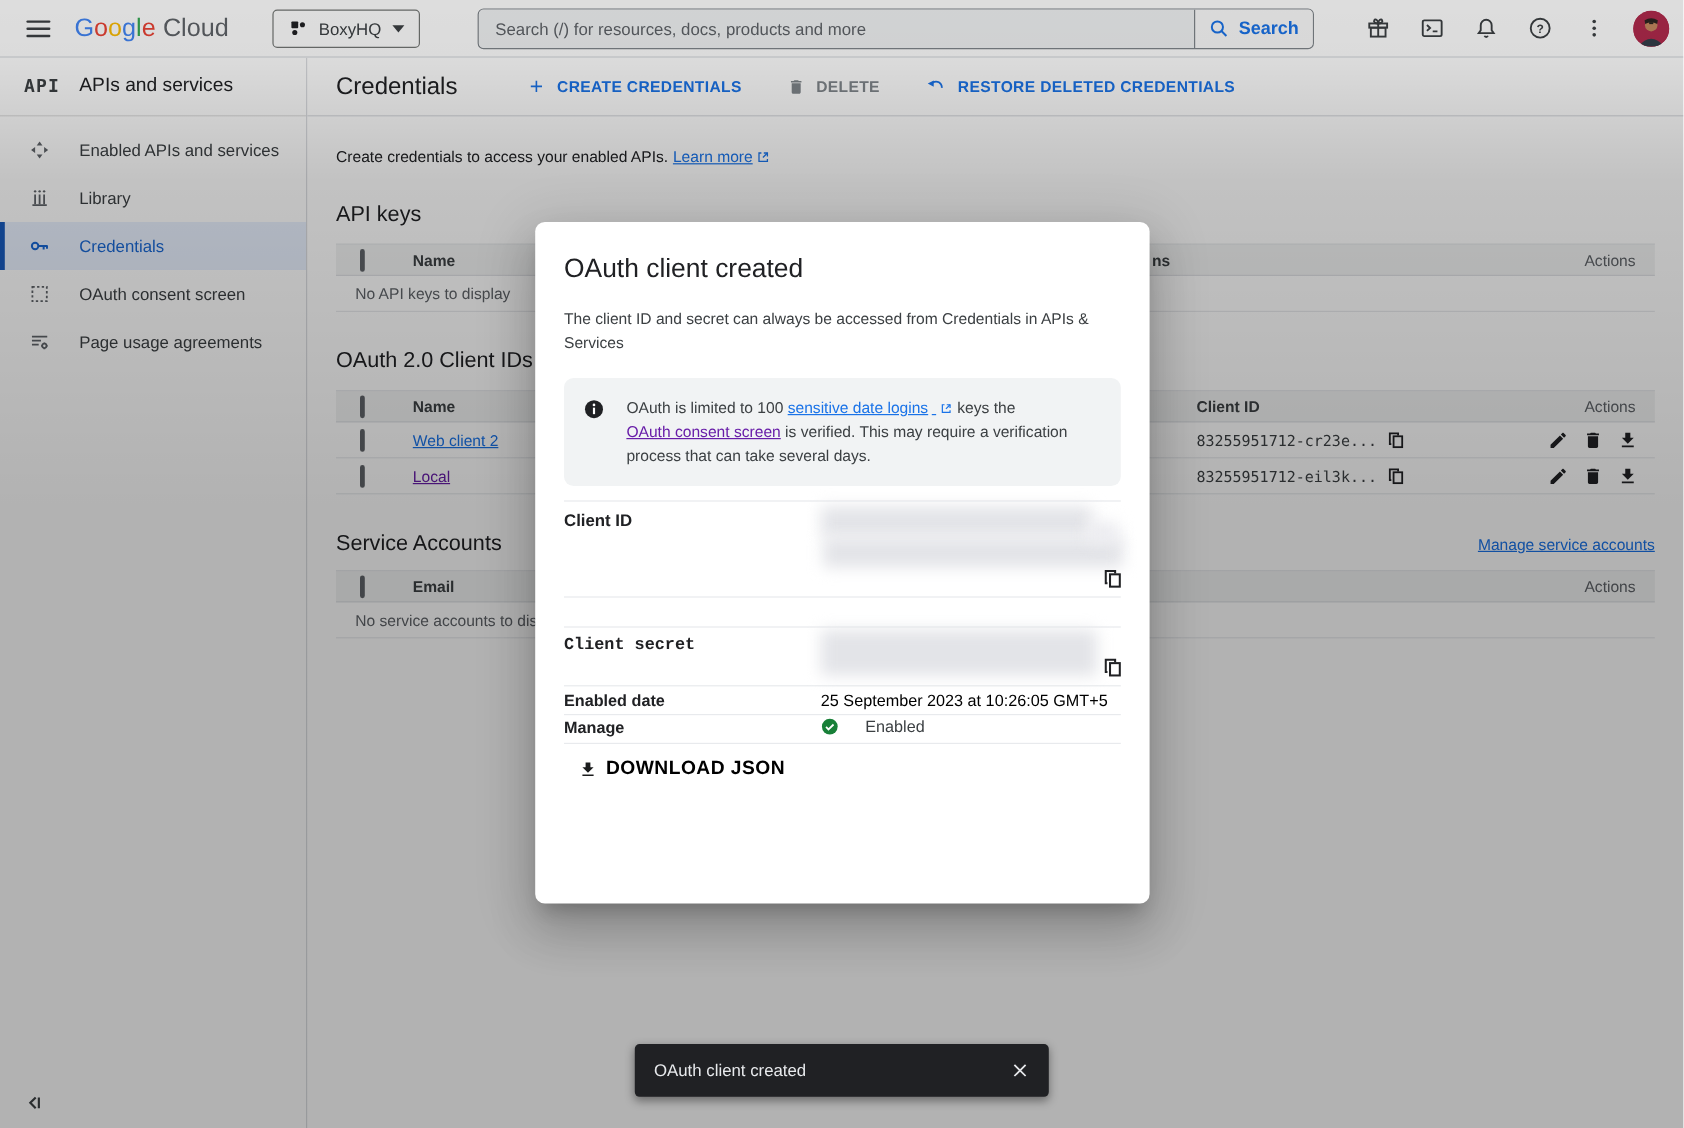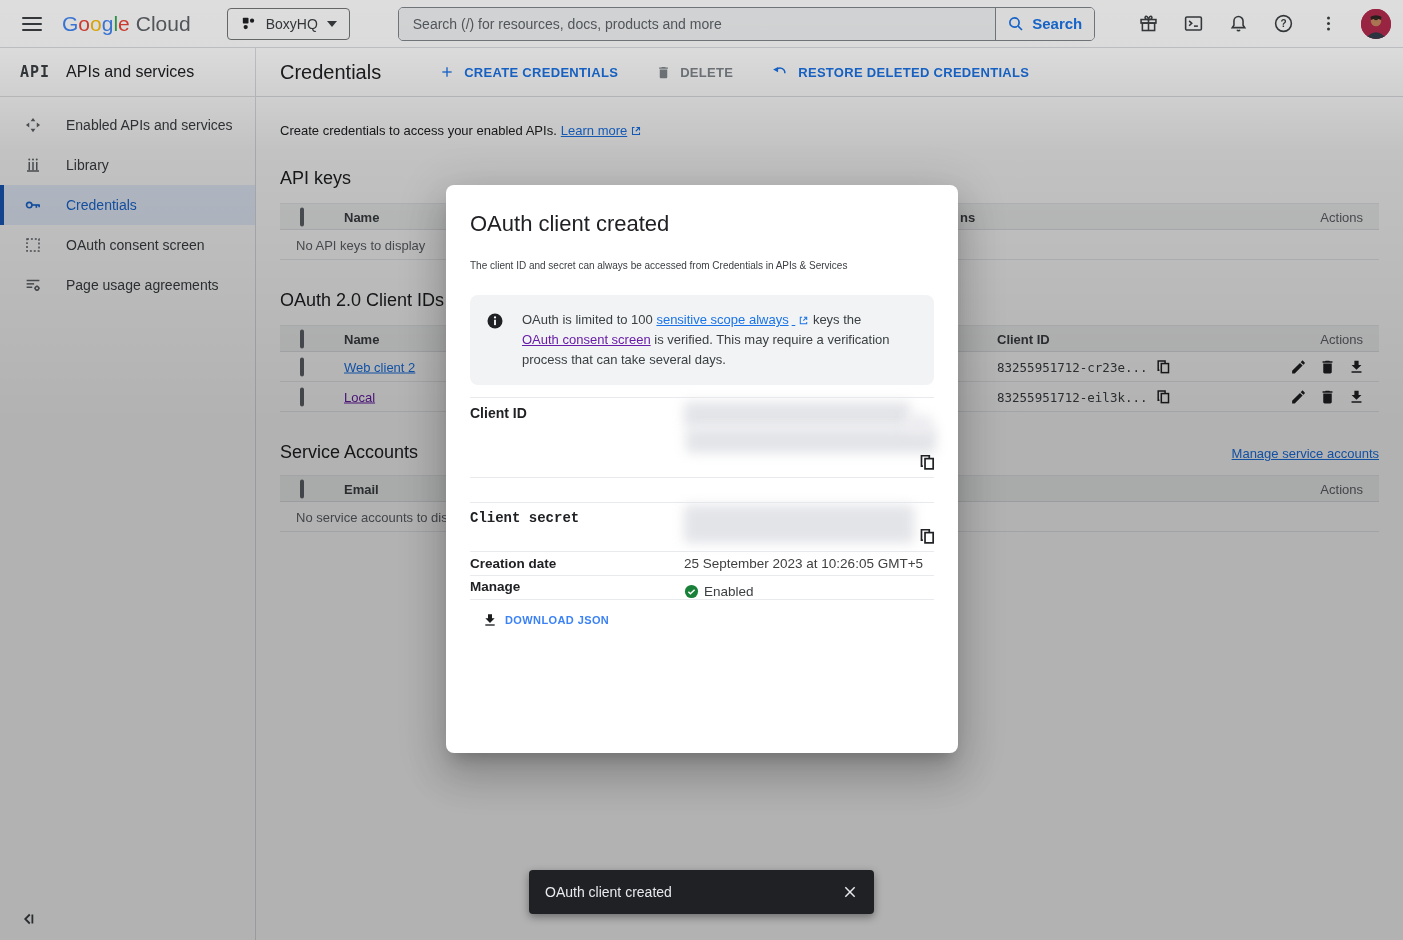--- a/index.html
+++ b/index.html
@@ -88,46 +88,46 @@
   .scrim { position:absolute; inset:0; z-index:40; pointer-events:none;
     background:linear-gradient(to bottom,
       rgba(0,0,0,.135) 0px, rgba(0,0,0,.14) 48px,
       rgba(0,0,0,.24) 150px, rgba(0,0,0,.30) 420px, rgba(0,0,0,.30) 100%); }
 
   
   .modal { position:absolute; left:446px; top:185px; width:512px; height:568px; background:#fff;
            border-radius:8px; z-index:50; padding:26px 24px 18px; display:flex; flex-direction:column;
            box-shadow:0 11px 15px -7px rgba(0,0,0,.2), 0 24px 38px 3px rgba(0,0,0,.14), 0 9px 46px 8px rgba(0,0,0,.12); }
   .m-title { font-size:22px; font-weight:400; color:#202124; }
-  .m-sub { margin-top:19px; font-size:10px; line-height:20px; color:#3c4043; }
+  .m-sub { margin-top:19px; font-size:13px; line-height:20px; color:#3c4043; }
   .m-notice { margin-top:19px; background:#f1f3f4; border-radius:8px; padding:15px 16px 15px 16px;
               display:flex; gap:18px; }
   .m-notice .n-ic { flex:0 0 18px; margin-top:2px; }
   .m-notice .n-txt { font-size:13px; line-height:20px; color:#3c4043; }
   .fields { margin-top:12px; }
   .frow { display:flex; border-top:1px solid #e8eaed; }
   .frow .flabel { width:214px; flex:0 0 214px; font-size:14px; font-weight:700; color:#202124; padding-top:7px; }
-  .frow .fval { flex:1; position:relative; font-size:14px; color:#404040; padding-top:7px; }
+  .frow .fval { flex:1; position:relative; font-size:14px; color:#000000; padding-top:7px; }
   .frow.r-cid { height:80px; }
   .frow.r-spacer { height:25px; }
   .frow.r-secret { height:49px;font-family:Liberation Mono, monospace; }
   .frow.r-date { height:24px; }
   .frow.r-date .flabel, .frow.r-date .fval { padding-top:4px; font-size:13.5px; }
   .frow.r-status { height:24px; }
   .frow.r-status .flabel { padding-top:3px; font-size:13.5px; }
-  .frow.r-status .fval { padding-top:2px; display:flex; align-items:flex-end; gap:5px; color:#3c4043; font-size:13.5px; }
+  .frow.r-status .fval { padding-top:2px; display:flex; align-items:flex-start; gap:22px; color:#3c4043; font-size:13.5px; }
   .blob { position:absolute; background:#e3e4e8; filter:blur(6px); border-radius:3px; }
   .cid-b1 { left:0; top:4px; width:226px; height:25px; }
   .cid-b2 { left:2px; top:30px; width:250px; height:25px; }
   .cid-b3 { right:2px; top:17px; width:27px; height:18px; background:#ececf0; }
   .sec-b1 { left:0; top:2px; width:230px; height:38px; }
   .fcopy { position:absolute; right:-2px; bottom:6px; width:17px; height:17px; color:#202124; cursor:pointer; }
   .dl-row { border-top:1px solid #e8eaed; padding:12px 0 0 12px; }
   .dl-btn { display:flex; align-items:center; gap:7px; background:none; border:none; cursor:pointer;
-            font-size:11px; font-weight:700; letter-spacing:.4px; color:#3b82f6; font-family:inherit; }
+            font-size:16px; font-weight:700; letter-spacing:.4px; color:#000000; font-family:inherit; }
   .m-footer { margin-top:auto; display:flex; justify-content:flex-end; }
   .ok-btn { background:none; border:none; color:#1a73e8; font-size:14px; font-weight:700;
             padding:9px 14px; cursor:pointer; letter-spacing:.3px; font-family:inherit; border-radius:4px; }
 
   
   .toast { position:absolute; left:529px; top:870px; width:345px; height:44px; background:#202124;
            border-radius:4px; z-index:60; display:flex; align-items:center; padding:0 6px 0 16px;
            color:#e8eaed; font-size:14px; box-shadow:0 3px 8px rgba(0,0,0,.4); }
   .toast-close { margin-left:auto; width:36px; height:36px; display:flex; align-items:center;
                  justify-content:center; color:#e8eaed; cursor:pointer; background:none; border:none; }
@@ -469,21 +469,21 @@
 
     <div class="m-notice">
       <span class="n-ic">
         <svg width="18" height="18" viewBox="0 0 24 24">
             <circle cx="12" cy="12" r="10" fill="#202124"></circle>
             <rect x="10.8" y="10.3" width="2.4" height="7.2" fill="#fff"></rect>
             <circle cx="12" cy="7.2" r="1.5" fill="#fff"></circle>
           </svg>
       </span>
       <span class="n-txt">
-        <span>OAuth is limited to 100 </span><a class="lnk"><span>sensitive scope always</span>&nbsp;<span style="display:inline-block;vertical-align:-1px;">
+        <span>OAuth is limited to 100 </span><a class="lnk"><span>sensitive date logins</span>&nbsp;<span style="display:inline-block;vertical-align:-1px;">
               <svg width="11" height="11" viewBox="0 0 24 24" fill="none" stroke="#1a73e8" stroke-width="2.2">
                 <path d="M9 5 H5 v14 h14 v-4"></path>
                 <path d="M13 5 h6 v6"></path>
                 <line x1="19" y1="5" x2="11.5" y2="12.5"></line>
               </svg>
             </span></a><span> keys the </span><a class="lnk visited">OAuth consent screen</a><span> is verified. This may require a verification process that can take several days.</span>
       </span>
     </div>
 
     <div class="fields">
@@ -508,21 +508,21 @@
           <span class="blob sec-b1"></span>
           <span class="fcopy">
             <svg width="17" height="17" viewBox="0 0 24 24" fill="none" stroke="currentColor" stroke-width="2.4">
                 <rect x="8.5" y="6.5" width="11.5" height="14.5"></rect>
                 <path d="M5.5 17 H3.5 V2.5 h11 v3"></path>
               </svg>
           </span>
         </div>
       </div>
       <div class="frow r-date">
-        <div class="flabel">Creation date</div>
+        <div class="flabel">Enabled date</div>
         <div class="fval">25 September 2023 at 10:26:05 GMT+5</div>
       </div>
       <div class="frow r-status">
         <div class="flabel">Manage</div>
         <div class="fval">
           <span>
             <svg width="15" height="15" viewBox="0 0 24 24">
                 <circle cx="12" cy="12" r="10.5" fill="#188038"></circle>
                 <path d="M7 12.5 l3.2 3.2 L17 9.2" fill="none" stroke="#fff" stroke-width="2.4"></path>
               </svg>

